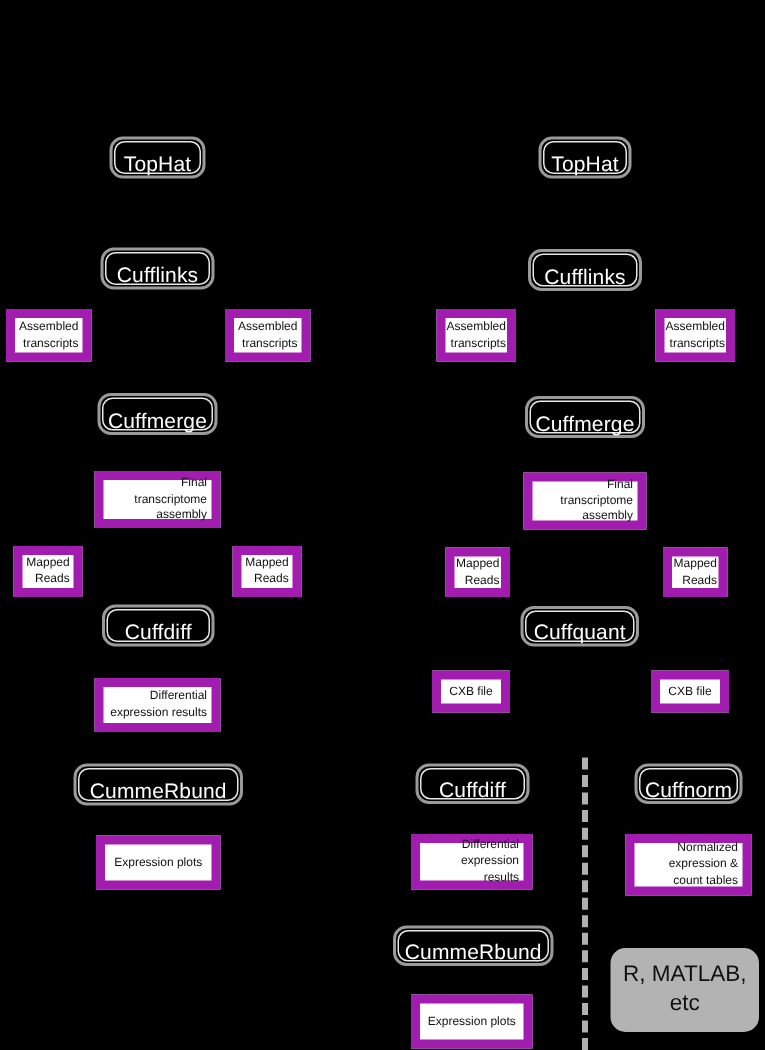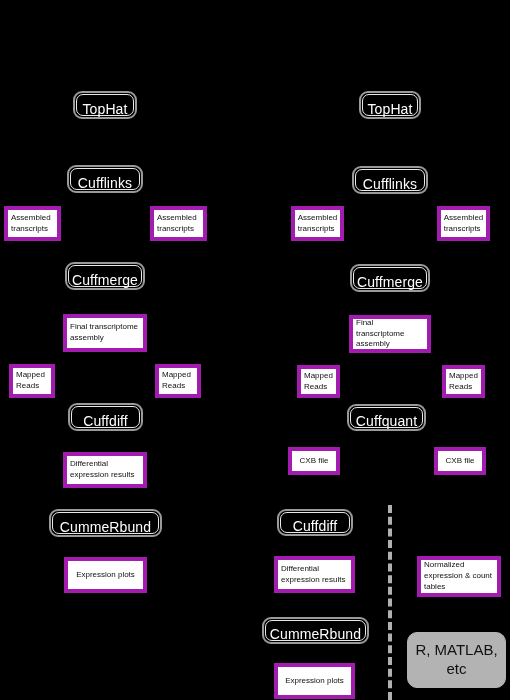--- a/index.html
+++ b/index.html
@@ -42,26 +42,26 @@
     border-radius: 7px;
     pointer-events: none;
   }
   .tool > span { position: relative; z-index: 1; }
 
   
   .datum {
     position: absolute;
     box-sizing: border-box;
     background: #ffffff;
-    border: 4px solid #a21caf;
+    border: 6px solid #a21caf;
     color: #111111;
     display: flex;
     align-items: center;
     justify-content: center;
-    text-align: left;
+    text-align: right;
     font-size: 8px;
     line-height: 1.35;
     padding: 2px 3px;
   }
 
   
   .external {
     position: absolute;
     box-sizing: border-box;
     background: #b3b3b3;
@@ -177,20 +177,23 @@
   </div>
 
   <div class="datum" style="left:434px; top:447px; width:52px; height:28px;">
     <span>CXB file</span>
   </div>
 
   <div class="tool" style="left:277px; top:509px; width:76px; height:27px;">
     <span>Cuffdiff</span>
   </div>
 
+  <div class="tool" style="left:423px; top:509px; width:72px; height:27px;">
+    <span>Cuffnorm</span>
+  </div>
 
   <div class="datum" style="left:274px; top:556px; width:81px; height:37px;">
     <span>Differential expression results</span>
   </div>
 
   <div class="datum" style="left:417px; top:556px; width:84px; height:41px;">
     <span>Normalized expression &amp; count tables</span>
   </div>
 
   <div class="tool" style="left:262px; top:617px; width:107px; height:27px;">

